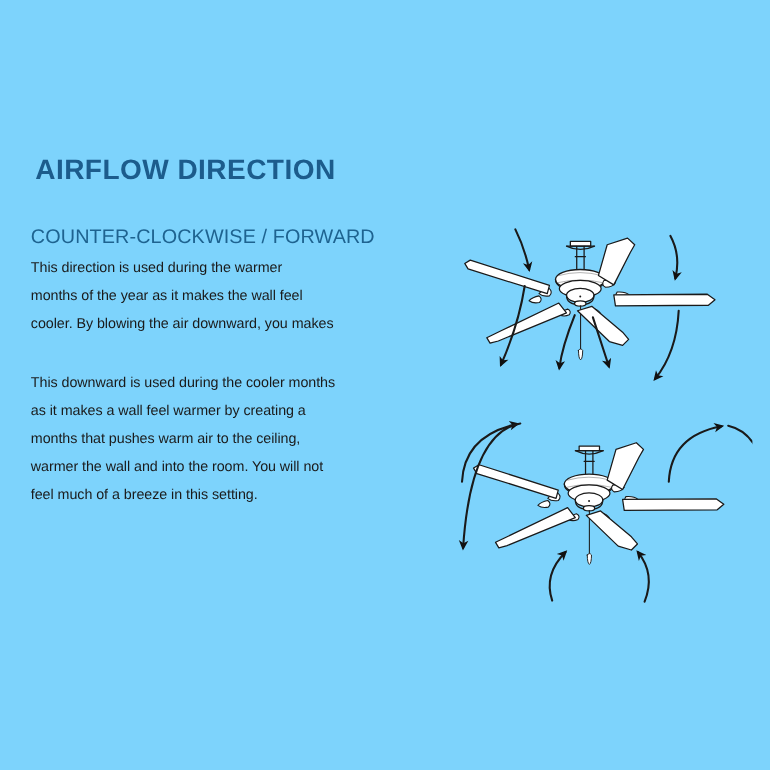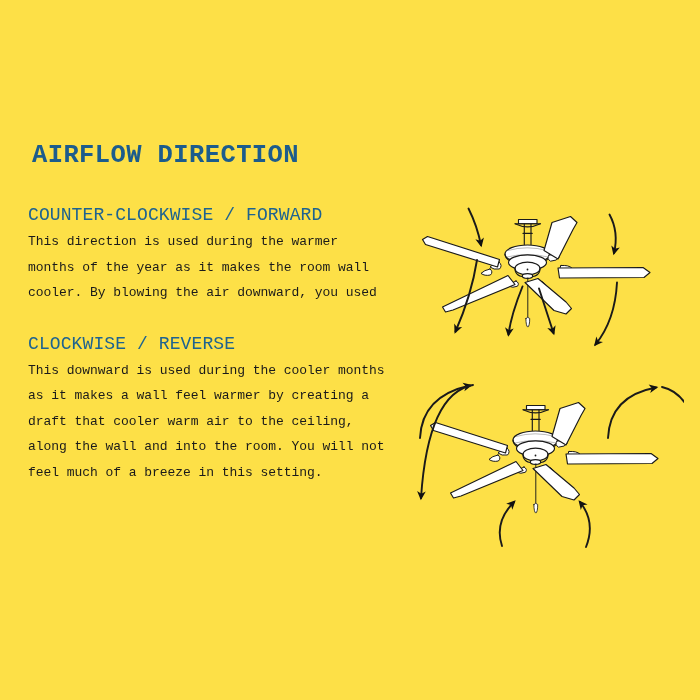--- a/index.html
+++ b/index.html
@@ -11,22 +11,21 @@
     width: 700px;
     height: 700px;
     font-family: "Liberation Sans", sans-serif;
     -webkit-font-smoothing: antialiased;
     overflow: hidden;
   }
   .page {
     position: relative;
     width: 700px;
     height: 700px;
-    background: #fde047;
-    font-family: Liberation Mono, monospace;
+    background: #7dd3fc;
   }
 
   
   .page-title {
     position: absolute;
     left: 32px;
     top: 124px;
     font-size: 25.5px;
     font-weight: bold;
     letter-spacing: 0.4px;
@@ -75,32 +74,31 @@
 <div class="page">
 
   <h1 class="page-title">AIRFLOW DIRECTION</h1>
 
   <div class="text-col">
 
     <div class="section">
       <h2 class="section-heading">COUNTER-CLOCKWISE / FORWARD</h2>
       <p class="section-body">
         <span class="ln">This direction is used during the warmer</span>
-        <span class="ln">months of the year as it makes the room wall</span>
-        <span class="ln">cooler. By blowing the air downward, you used</span>
+        <span class="ln">months of the year as it makes the wall feel</span>
+        <span class="ln">cooler. By blowing the air downward, you makes</span>
       </p>
     </div>
 
     <div class="section">
-      <h2 class="section-heading">CLOCKWISE / REVERSE</h2>
       <p class="section-body">
         <span class="ln">This downward is used during the cooler months</span>
         <span class="ln">as it makes a wall feel warmer by creating a</span>
-        <span class="ln">draft that cooler warm air to the ceiling,</span>
-        <span class="ln">along the wall and into the room. You will not</span>
+        <span class="ln">months that pushes warm air to the ceiling,</span>
+        <span class="ln">warmer the wall and into the room. You will not</span>
         <span class="ln">feel much of a breeze in this setting.</span>
       </p>
     </div>
 
   </div>
 
   <div class="fan-figure" id="figure-forward">
     <svg viewBox="0 0 286 176" xmlns="http://www.w3.org/2000/svg">
       <defs>
         <marker id="ah1" viewBox="0 0 10 10" refX="7.2" refY="5" markerWidth="5.2" markerHeight="5.2" orient="auto-start-reverse">

